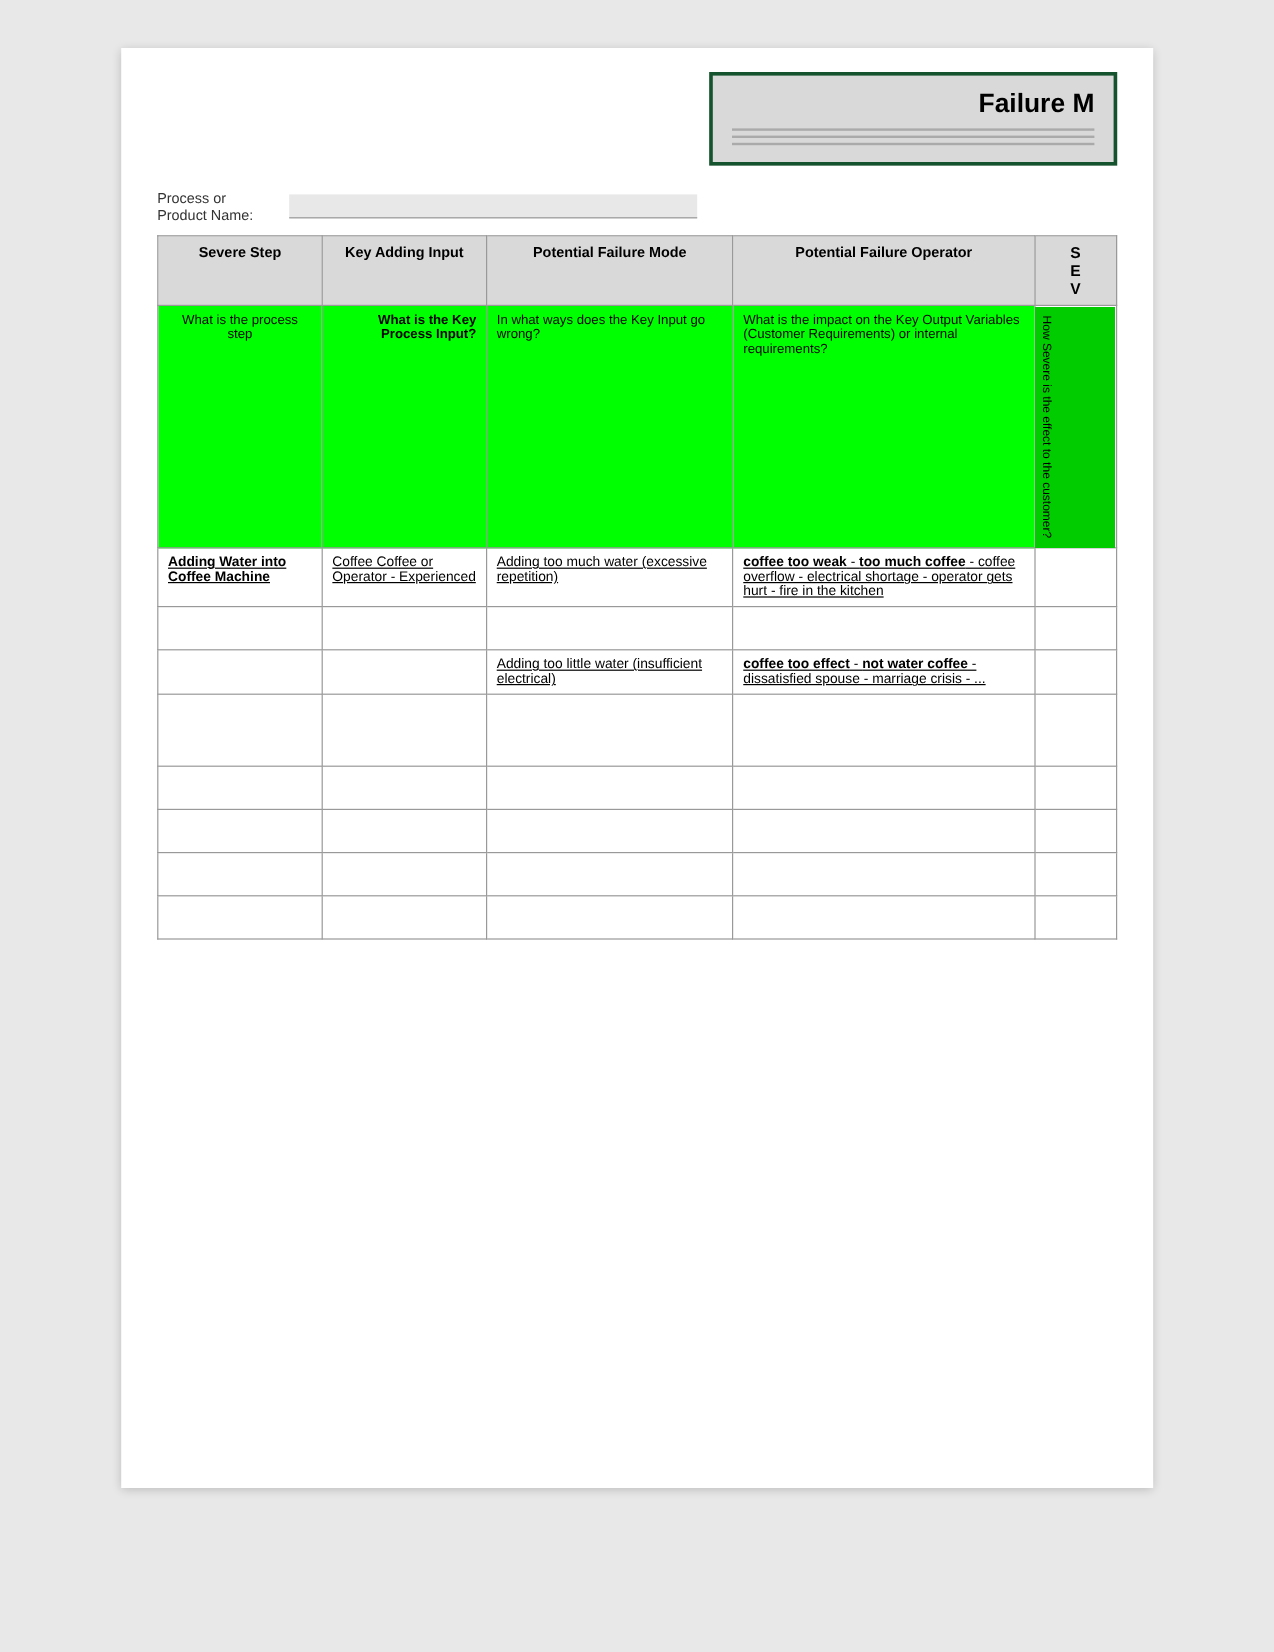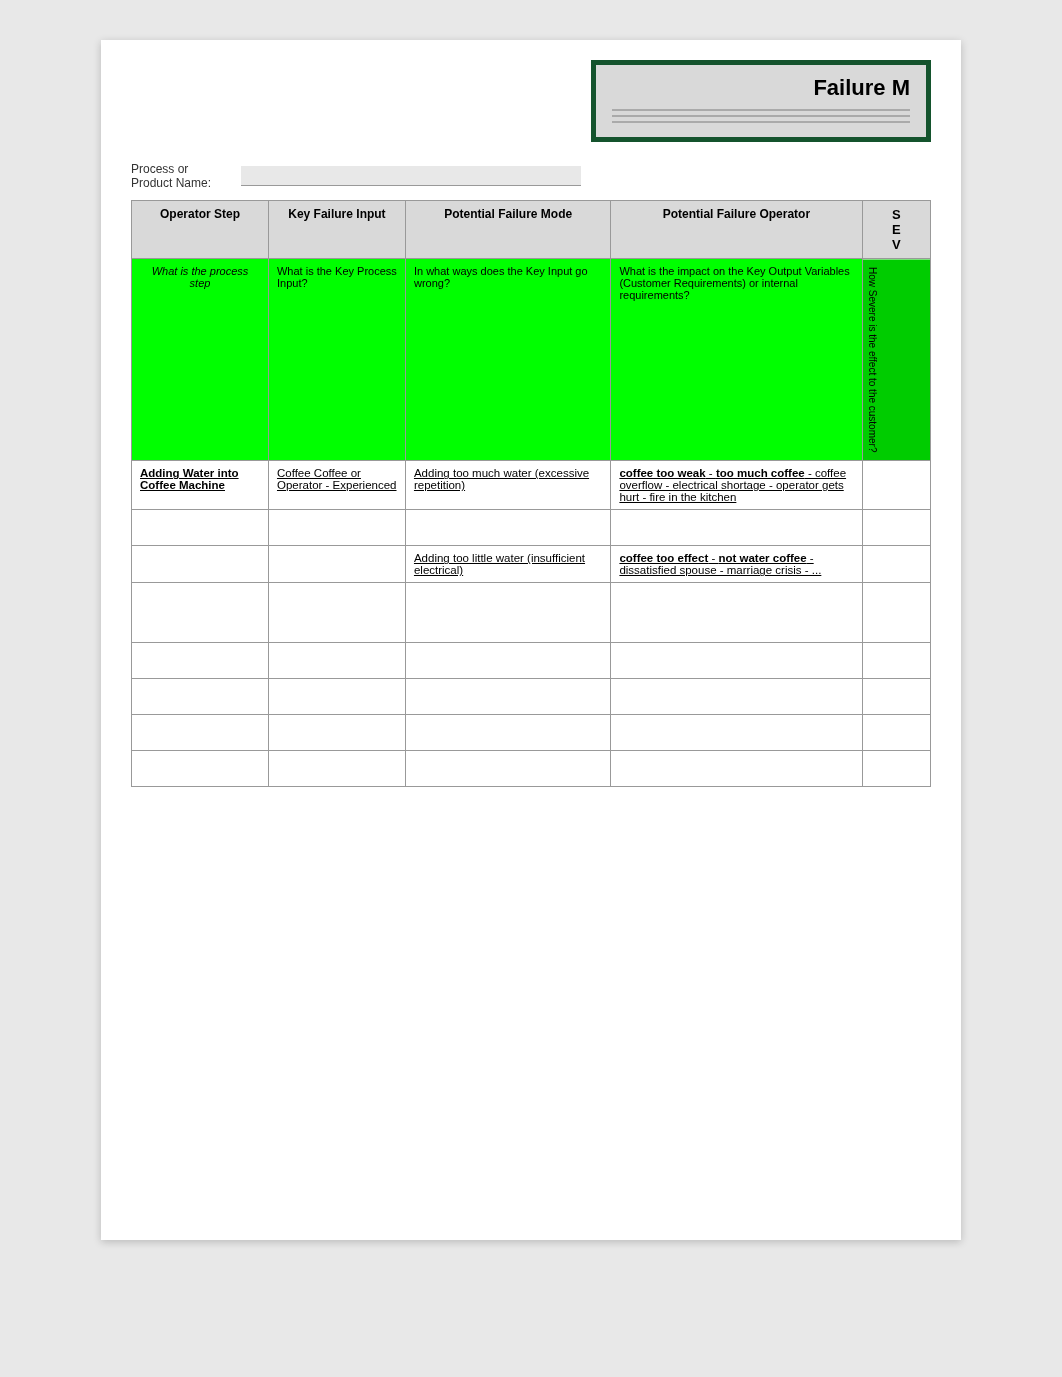--- a/index.html
+++ b/index.html
@@ -21,21 +21,21 @@
     }
     .header-area {
       display: flex;
       justify-content: flex-end;
       margin-bottom: 20px;
     }
     .header-box {
       background: #d9d9d9;
       width: 340px;
       padding: 10px 16px 14px 16px;
-      border: 5px solid #14532d;
+      border: 3px solid #14532d;
     }
     .header-title {
       font-size: 22px;
       font-weight: bold;
       text-align: right;
       margin-bottom: 8px;
     }
     .header-lines {
       display: flex;
       flex-direction: column;
@@ -155,36 +155,36 @@
   <table class="main-table">
     <colgroup>
       <col class="col-step">
       <col class="col-input">
       <col class="col-failure">
       <col class="col-effects">
       <col style="width:60px">
     </colgroup>
     <thead>
       <tr>
-        <th>Operator Step</th>
-        <th>Key Failure Input</th>
+        <th>Severe Step</th>
+        <th>Key Adding Input</th>
         <th>Potential Failure Mode</th>
         <th>Potential Failure Operator</th>
         <th>
           <div style="white-space:pre; font-weight:bold; text-align:center; font-size:13px;">S
 E
 V</div>
         </th>
       </tr>
     </thead>
     <tbody>
 
       <tr class="green-row">
-        <td style="text-align:center;font-style:italic;">What is the process step</td>
-        <td style="text-align:left;">What is the Key Process Input?</td>
+        <td style="text-align:center;">What is the process step</td>
+        <td style="text-align:right;font-weight:bold;">What is the Key Process Input?</td>
         <td>In what ways does the Key Input go wrong?</td>
         <td>What is the impact on the Key Output Variables (Customer Requirements) or internal requirements?</td>
         <td class="col-sev-cell" style="background:#00cc00;">
           <div class="rotated-header">How Severe is the effect to the customer?</div>
         </td>
       </tr>
 
       <tr class="data-row">
         <td>
           <strong>Adding Water into Coffee Machine</strong>

